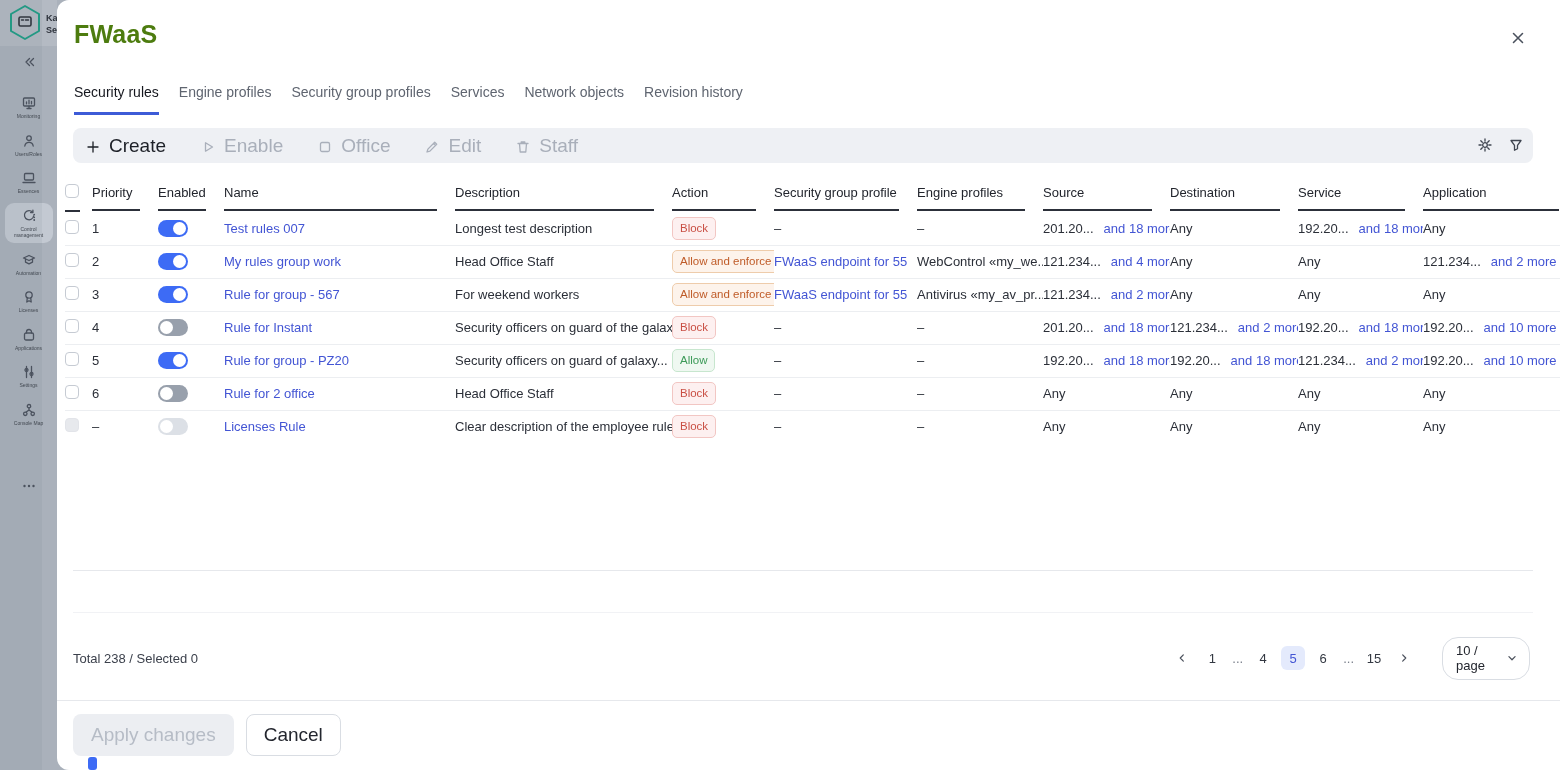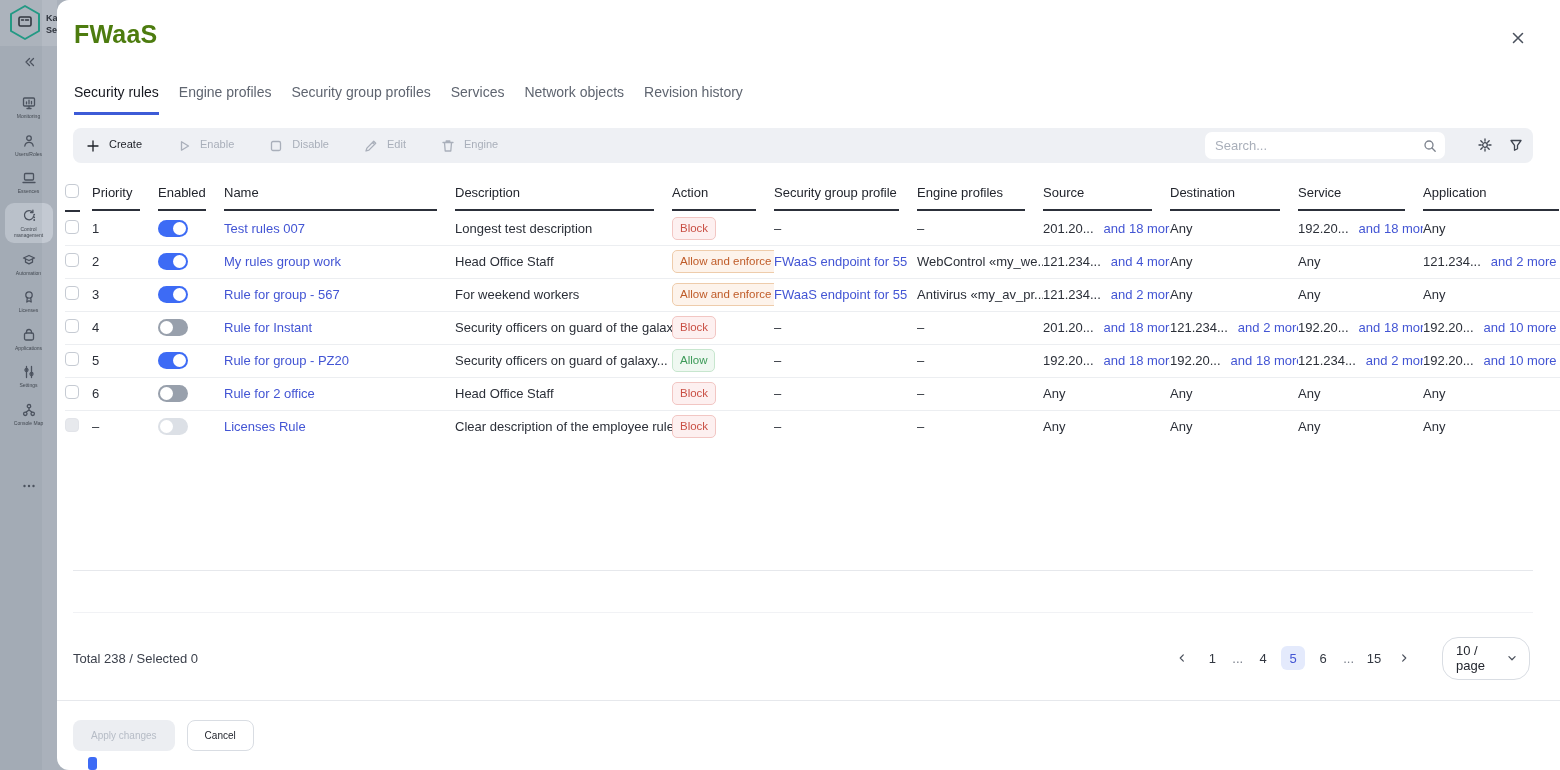--- a/index.html
+++ b/index.html
@@ -35,21 +35,21 @@
     display:flex; align-items:center; justify-content:center; cursor:pointer; }
 
   
   .tabs { position:absolute; left:17px; top:84px; display:flex; gap:20px; }
   .tab { font-size:14px; color:#5f6570; padding-bottom:12px; cursor:pointer; border-bottom:3px solid transparent; }
   .tab.active { color:#15171e; font-weight:500; border-bottom-color:var(--tab-underline,#3d5bd7); }
 
   
   .toolbar { position:absolute; left:16px; right:27px; top:128px; height:35px; background:#eef0f4;
     border-radius:8px; display:flex; align-items:center; padding:0 8px 0 12px; }
-  .tb-btn { display:flex; align-items:flex-start; gap:8px; font-size:11px; margin-right:34px; cursor:pointer; color:#1d2027; }
+  .tb-btn { display:flex; align-items:center; gap:8px; font-size:19px; margin-right:34px; cursor:pointer; color:#1d2027; }
   .tb-btn .tb-icon { width:16px; height:16px; display:block; }
   .tb-btn.disabled { color:#a9afba; cursor:default; }
   .tb-spacer { flex:1; }
   .search-box { width:240px; height:27px; background:#fff; border-radius:7px; display:flex; align-items:center;
     padding:0 8px 0 10px; margin-right:18px; }
   .search-box input { border:none; outline:none; flex:1; font-size:13px; color:#2b2f38;
     font-family:"Liberation Sans","DejaVu Sans",sans-serif; background:transparent; }
   .search-box input::placeholder { color:#a9afba; }
   .search-ic { width:15px; height:15px; color:#7c828d; }
   .tb-tool { width:17px; height:17px; color:#3f4550; margin-left:14px; cursor:pointer; }
@@ -103,21 +103,21 @@
   .pg-item { min-width:24px; height:24px; display:flex; align-items:center; justify-content:center;
     font-size:13px; color:#333842; border-radius:6px; cursor:pointer; padding:0 4px; }
   .pg-item.active { background:var(--page-active,#e4eafc); color:var(--link,#4355d4); }
   .pg-dots { color:#7b818c; font-size:13px; padding:0 2px; }
   .page-size { margin-left:20px; width:88px; height:43px; border:1px solid #d9dde3; border-radius:16px;
     display:flex; align-items:center; justify-content:space-between; padding:0 10px 0 13px; font-size:13px; color:#23262e; cursor:pointer; }
   .page-size .tb-tool { margin-left:0; width:14px; height:14px; color:#4a505b; }
 
   
   .m-actions { position:absolute; left:16px; top:700px; right:0; height:70px; display:flex; align-items:center; gap:12px; }
-  .btn { font-size:10px; border-radius:8px; padding:9px 17px; cursor:pointer; border:1px solid transparent;
+  .btn { font-size:19px; border-radius:8px; padding:9px 17px; cursor:pointer; border:1px solid transparent;
     font-family:"Liberation Sans","DejaVu Sans",sans-serif; }
   .btn.primary-disabled { background:#eceef2; color:#b6bcc6; cursor:default; }
   .btn.secondary { background:#fff; color:#23262e; border-color:#d9dde3; }
 
   .hthumb { position:absolute; left:31px; bottom:0; width:9px; height:13px; background:var(--accent,#3d6bf5); border-radius:3px; }
 
   svg { stroke-linecap:round; stroke-linejoin:round; }
 </style>
 </head>
 <body>
@@ -275,42 +275,35 @@
       <div class="tb-btn disabled">
         <span class="tb-icon"><svg width="16" height="16" viewBox="0 0 16 16" fill="none" stroke="currentColor" stroke-width="1.3">
               <path d="M5.5 3.8v8.4l7-4.2z"></path>
             </svg></span>
         <span>Enable</span>
       </div>
       <div class="tb-btn disabled">
         <span class="tb-icon"><svg width="16" height="16" viewBox="0 0 16 16" fill="none" stroke="currentColor" stroke-width="1.3">
               <rect x="3.5" y="3.5" width="9" height="9" rx="1.5"></rect>
             </svg></span>
-        <span>Disable</span>
+        <span>Office</span>
       </div>
       <div class="tb-btn disabled">
         <span class="tb-icon"><svg width="16" height="16" viewBox="0 0 16 16" fill="none" stroke="currentColor" stroke-width="1.3">
               <path d="M3 13l.9-2.9 6.8-6.8 2 2-6.8 6.8zM9.6 4.4l2 2"></path>
             </svg></span>
         <span>Edit</span>
       </div>
       <div class="tb-btn disabled">
         <span class="tb-icon"><svg width="16" height="16" viewBox="0 0 16 16" fill="none" stroke="currentColor" stroke-width="1.3">
               <path d="M3 4.5h10M6.2 4.5V3h3.6v1.5M4.5 4.5l.7 8.5h5.6l.7-8.5"></path>
             </svg></span>
-        <span>Engine</span>
+        <span>Staff</span>
       </div>
       <div class="tb-spacer"></div>
-      <div class="search-box">
-        <input type="text" placeholder="Search..." style="">
-        <span class="search-ic"><svg width="16" height="16" viewBox="0 0 16 16" fill="none" stroke="currentColor" stroke-width="1.3">
-              <circle cx="7" cy="7" r="4"></circle>
-              <path d="M10 10l3.2 3.2"></path>
-            </svg></span>
-      </div>
       <span class="tb-tool"><svg width="16" height="16" viewBox="0 0 16 16" fill="none" stroke="currentColor" stroke-width="1.3">
             <circle cx="8" cy="8" r="2.3"></circle>
             <path d="M8 2v2.2M8 11.8V14M2 8h2.2M11.8 8H14M3.8 3.8l1.5 1.5M10.7 10.7l1.5 1.5M12.2 3.8l-1.5 1.5M5.3 10.7l-1.5 1.5"></path>
           </svg></span>
       <span class="tb-tool"><svg width="16" height="16" viewBox="0 0 16 16" fill="none" stroke="currentColor" stroke-width="1.3">
             <path d="M3 3.5h10L9.5 8.3v3.4l-3 1.6V8.3z"></path>
           </svg></span>
     </div>
 
     <div class="table-wrap">

